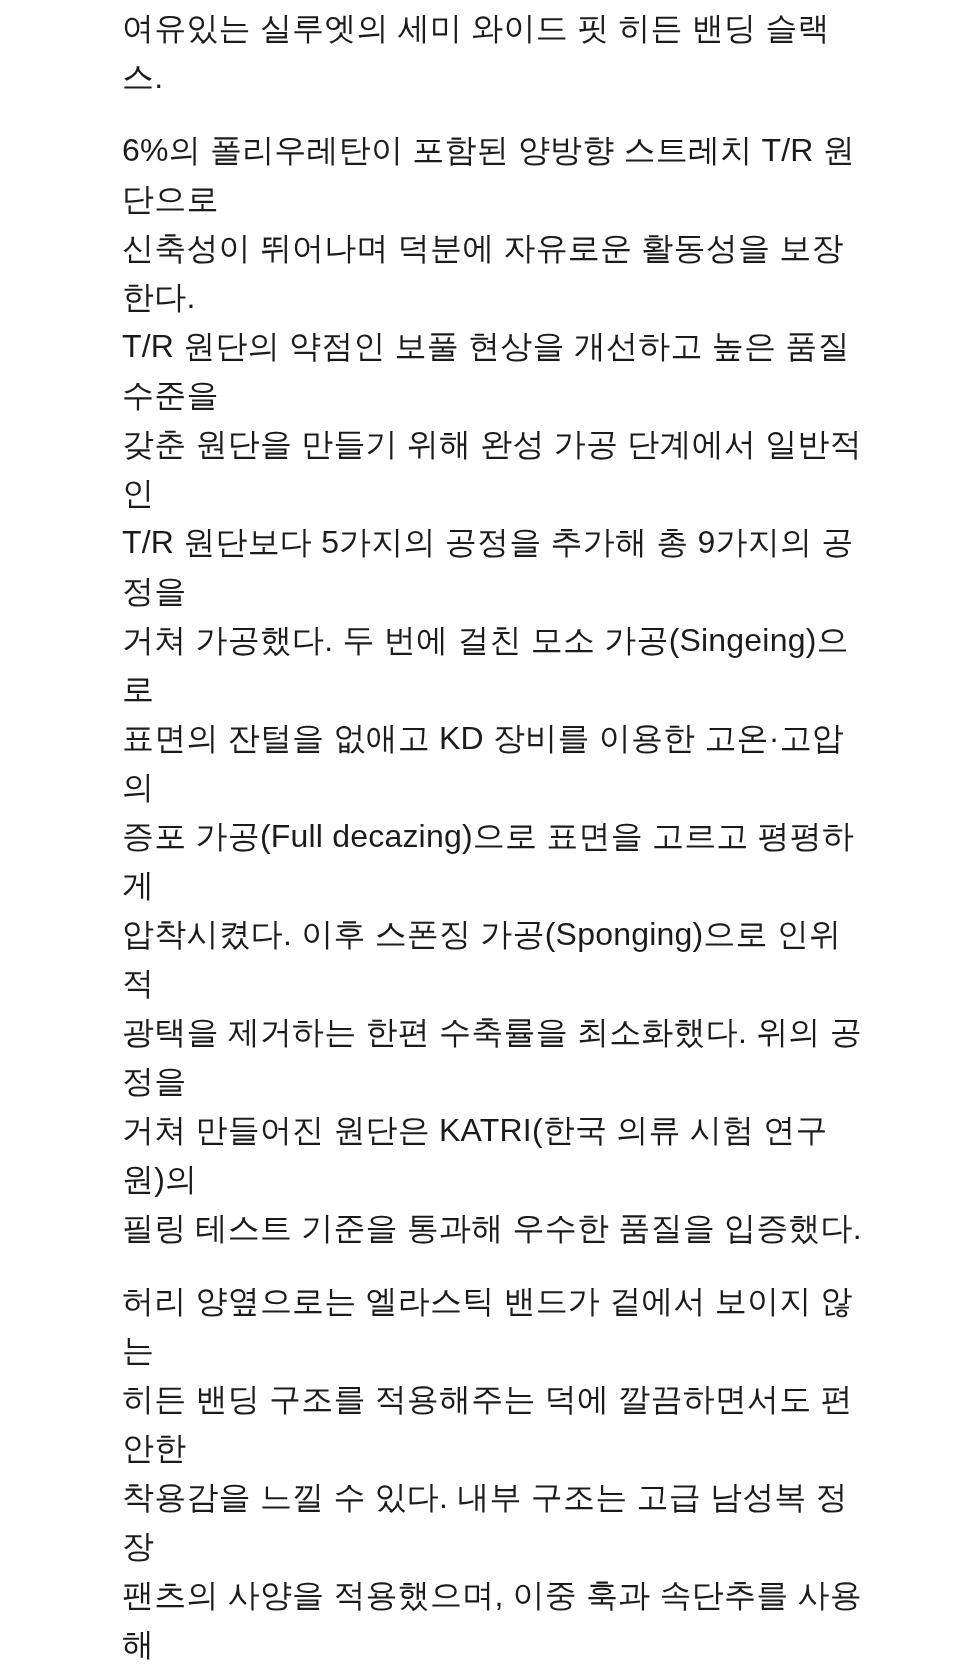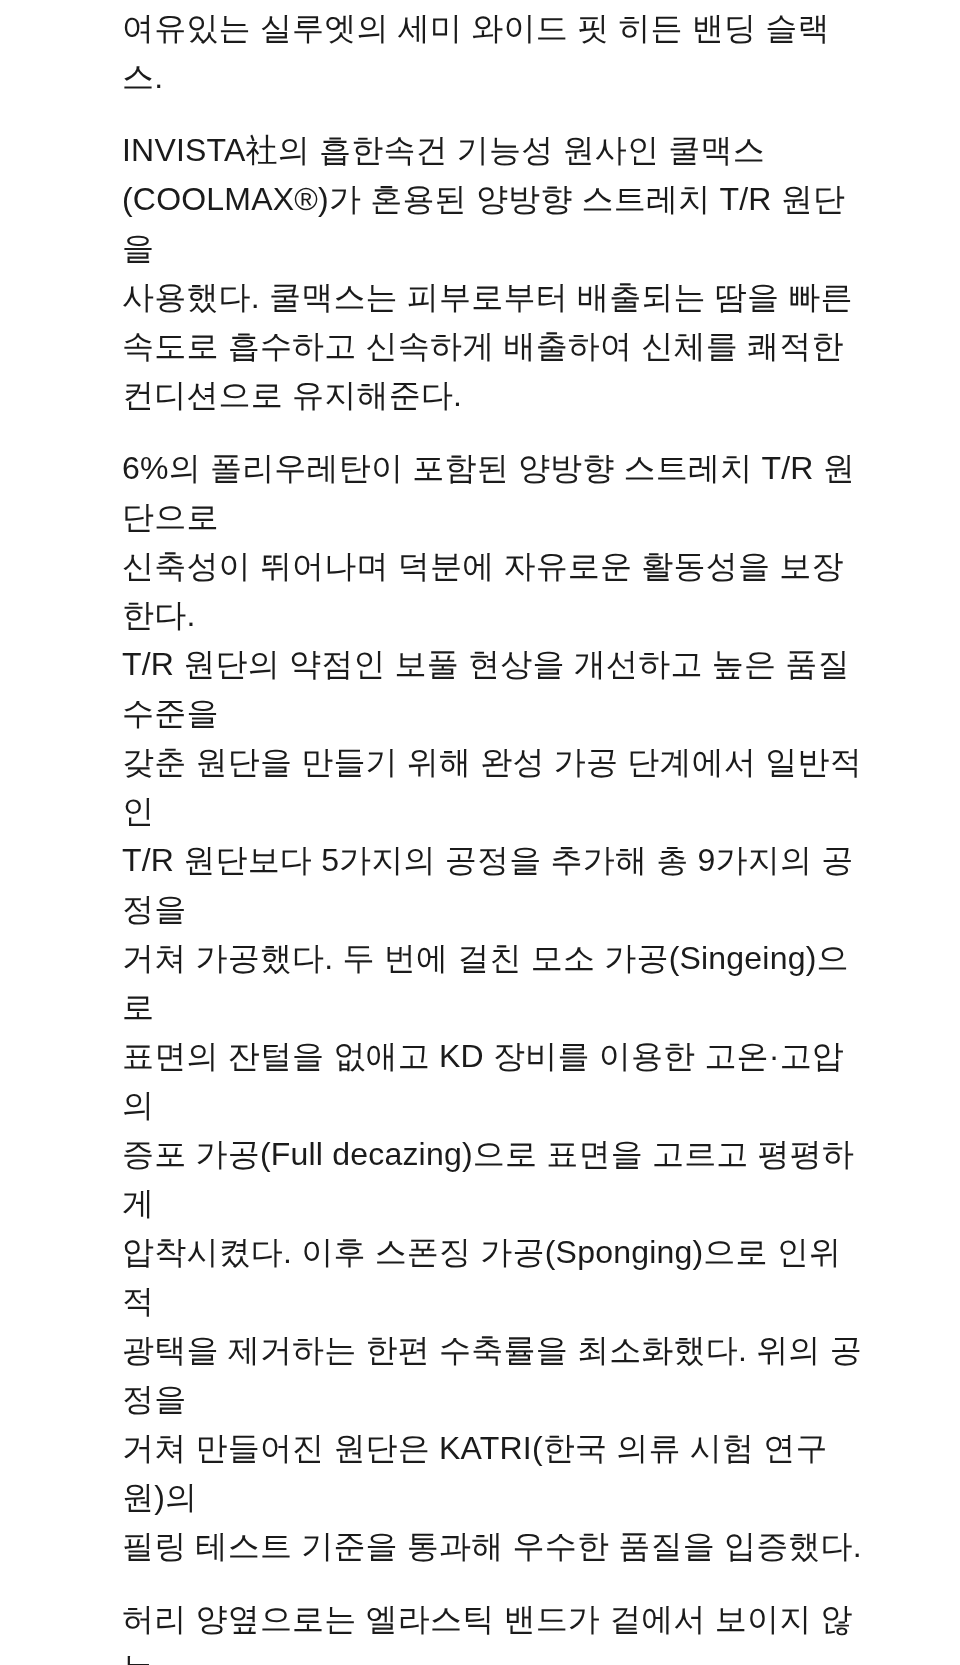--- a/index.html
+++ b/index.html
@@ -33,25 +33,20 @@
     white-space: pre-line; 
     -webkit-font-smoothing: antialiased;
   }
 </style>
 </head>
 <body>
 
 <div class="page">
   <article class="article">
     <p class="para">여유있는 실루엣의 세미 와이드 핏 히든 밴딩 슬랙스.</p>
-    <p class="para">INVISTA社의 흡한속건 기능성 원사인 쿨맥스
-(COOLMAX®)가 혼용된 양방향 스트레치 T/R 원단을
-사용했다. 쿨맥스는 피부로부터 배출되는 땀을 빠른
-속도로 흡수하고 신속하게 배출하여 신체를 쾌적한
-컨디션으로 유지해준다.</p>
     <p class="para">6%의 폴리우레탄이 포함된 양방향 스트레치 T/R 원단으로
 신축성이 뛰어나며 덕분에 자유로운 활동성을 보장한다.
 T/R 원단의 약점인 보풀 현상을 개선하고 높은 품질 수준을
 갖춘 원단을 만들기 위해 완성 가공 단계에서 일반적인
 T/R 원단보다 5가지의 공정을 추가해 총 9가지의 공정을
 거쳐 가공했다. 두 번에 걸친 모소 가공(Singeing)으로
 표면의 잔털을 없애고 KD 장비를 이용한 고온·고압의
 증포 가공(Full decazing)으로 표면을 고르고 평평하게
 압착시켰다. 이후 스폰징 가공(Sponging)으로 인위적
 광택을 제거하는 한편 수축률을 최소화했다. 위의 공정을

